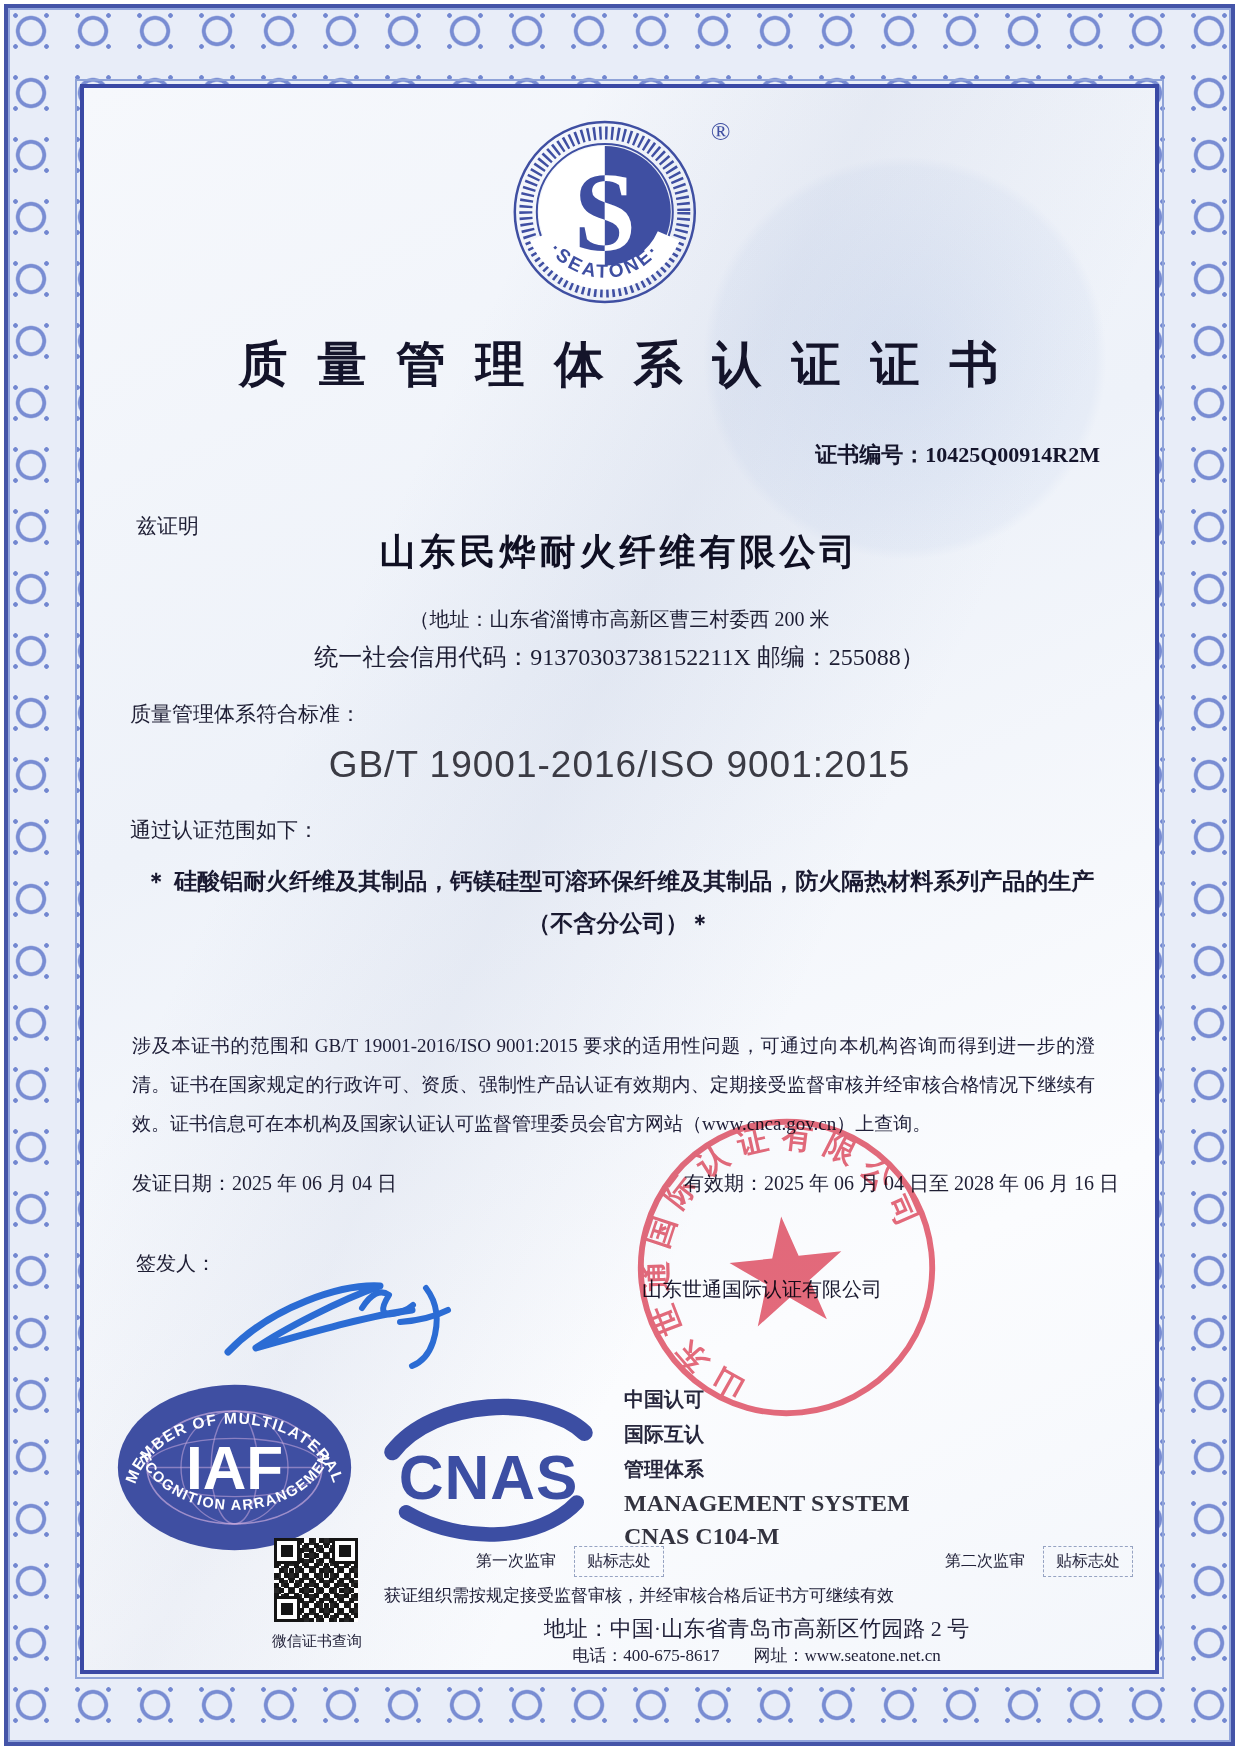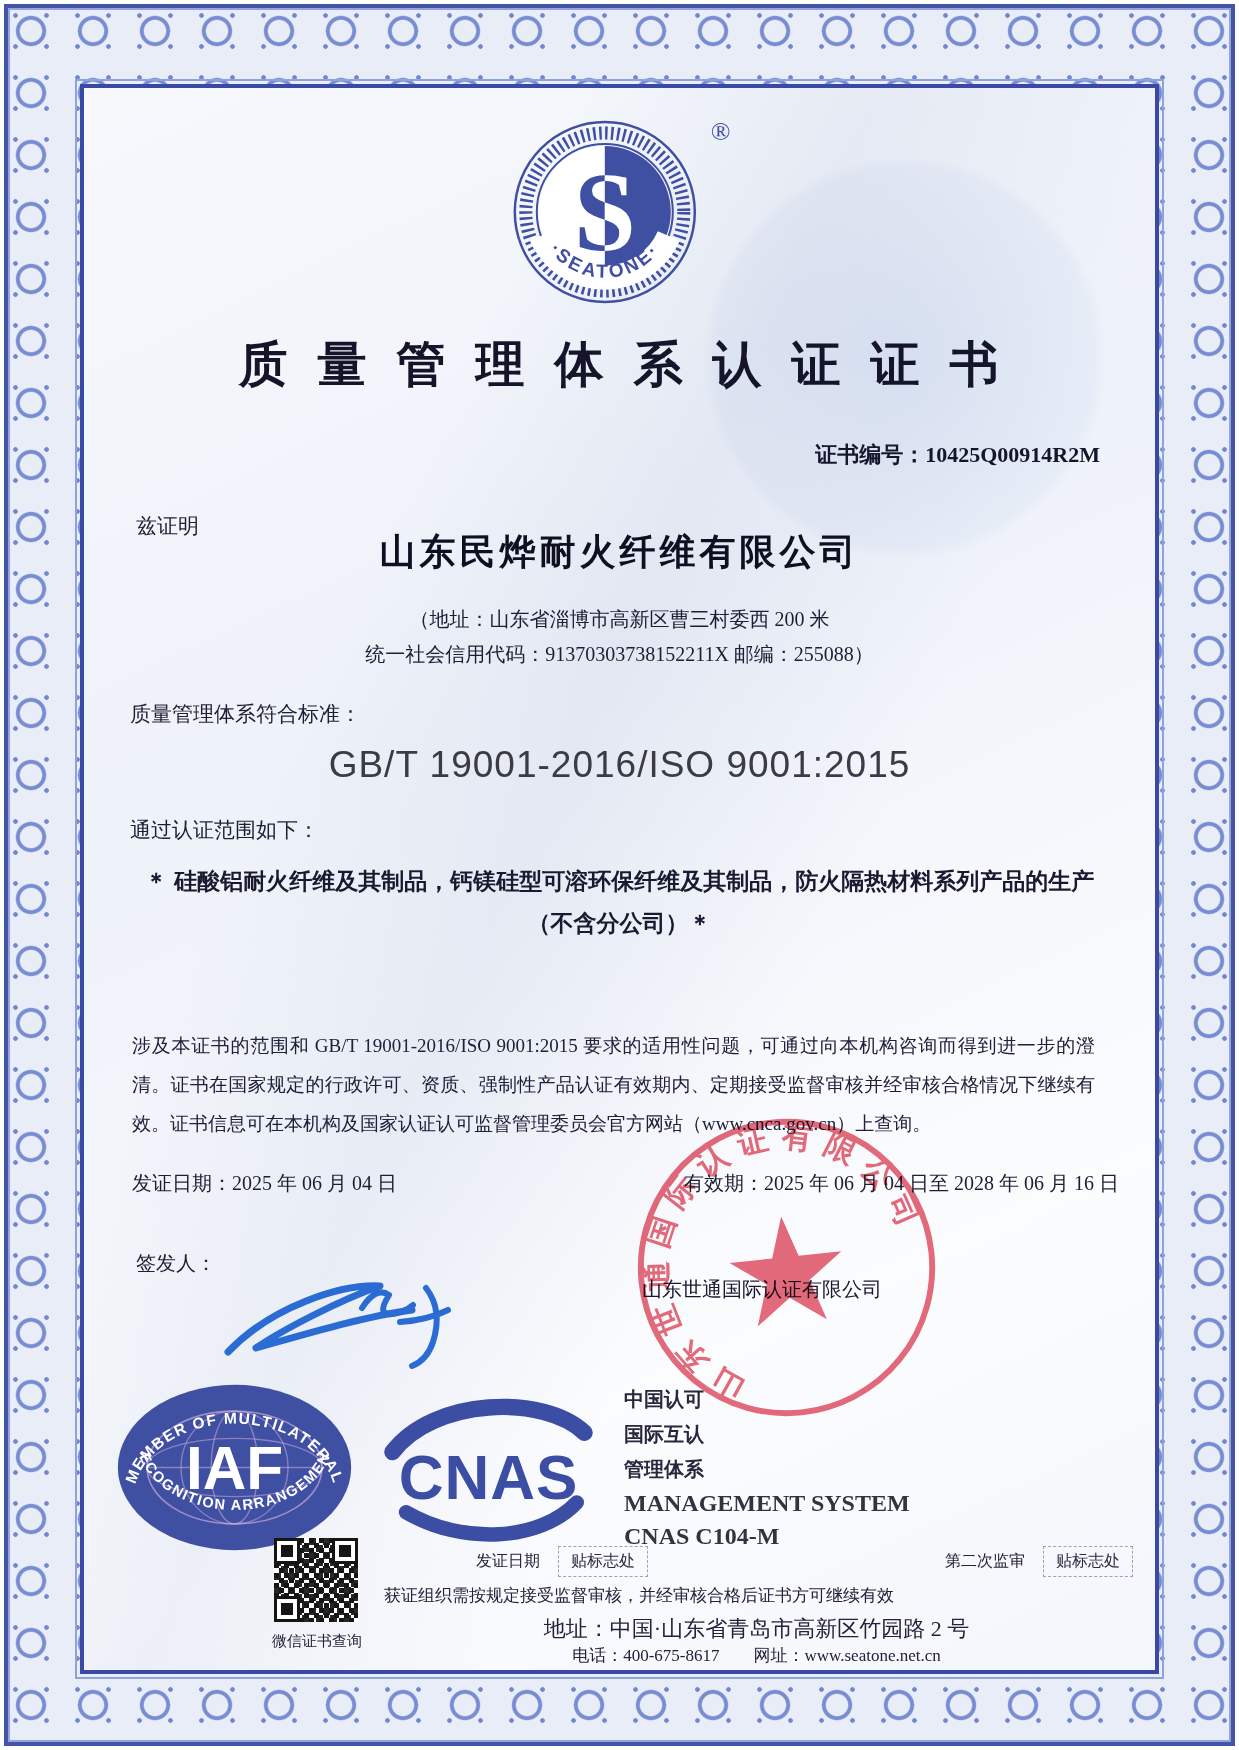--- a/index.html
+++ b/index.html
@@ -29,21 +29,21 @@
   .center{width:100%;text-align:center;}
 
   
   .seatone{left:50%;top:16px;transform:translateX(-53%);}
   
   .title{top:244px;font-size:49px;font-weight:700;letter-spacing:30px;text-indent:28px;color:#14142a;}
   .certno{top:352px;right:55px;font-size:22px;font-weight:700;color:#15152c;}
   .intro{top:424px;left:52px;font-size:21px;}
   .company{top:440px;font-size:36px;font-weight:600;color:#0f0f22;letter-spacing:4px;}
   .addr1{top:518px;font-size:20px;}
-  .addr2{top:553px;font-size:20px;}
+  .addr2{top:553px;font-size:24px;}
   .stdlabel{top:612px;left:46px;font-size:21px;}
   .standard{top:656px;font-family:"Liberation Sans","DejaVu Sans",sans-serif;font-size:37px;color:#3b3b44;letter-spacing:1px;}
   .scopelabel{top:728px;left:46px;font-size:21px;}
   .scope{top:772px;left:60px;right:60px;text-align:center;font-family:"Liberation Sans","DejaVu Sans",sans-serif;
          font-size:23px;font-weight:700;line-height:42px;color:#191930;}
   .legal{top:938px;left:48px;right:60px;font-size:19px;line-height:39px;text-align:justify;color:#20203a;}
   .dates{top:1082px;left:48px;right:36px;display:flex;justify-content:space-between;font-size:20px;}
   .signer{top:1162px;left:52px;font-size:20px;}
   .signature{top:1168px;left:130px;}
   .issuer{top:1188px;left:558px;font-size:20px;color:#17172e;}
@@ -187,21 +187,21 @@
 
     <div class="abs qr">
       <span class="f tl"></span>
       <span class="f tr"></span>
       <span class="f bl"></span>
     </div>
     <div class="abs qr-caption">微信证书查询</div>
 
     <div class="abs audits">
       <div class="audit-group">
-        <span>发证日期</span>
+        <span>第一次监审</span>
         <span class="sticker-box">贴标志处</span>
       </div>
       <div class="audit-group">
         <span>第二次监审</span>
         <span class="sticker-box">贴标志处</span>
       </div>
     </div>
 
     <div class="abs note">获证组织需按规定接受监督审核，并经审核合格后证书方可继续有效</div>
     <div class="abs orgaddr">地址：中国·山东省青岛市高新区竹园路 2 号</div>

